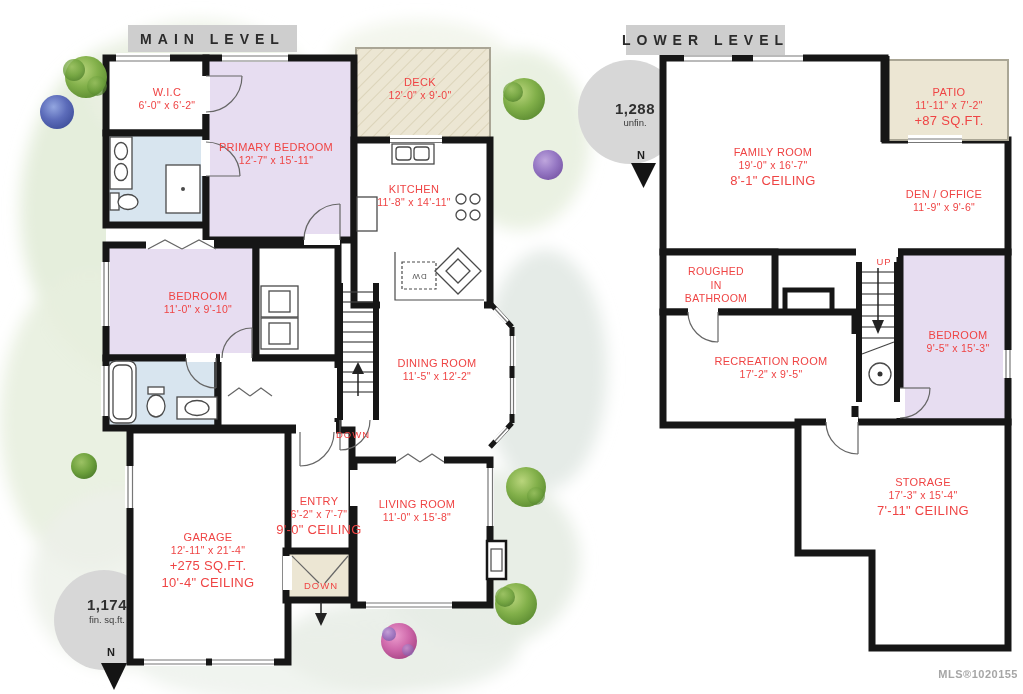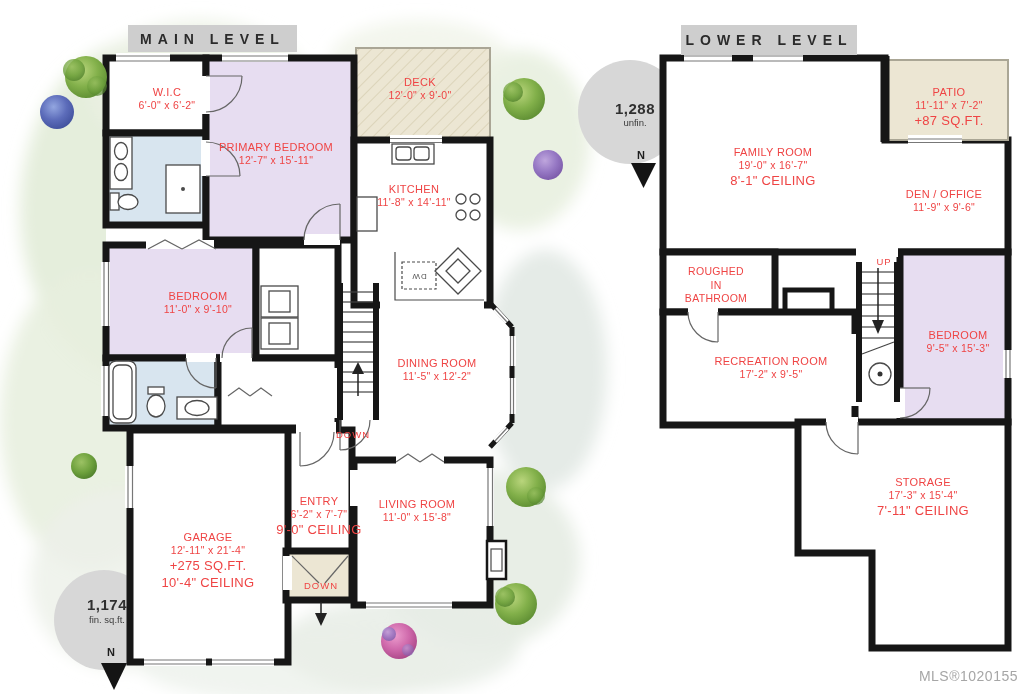--- a/index.html
+++ b/index.html
@@ -23,21 +23,21 @@
   }
   .lbl span{display:block;}
   .nm{font-size:11px;}
   .dm{font-size:10.5px;}
   .sm{font-size:13px;}
   .tiny{font-size:9.5px;letter-spacing:1px;}
   .badge-num{position:absolute;transform:translate(-50%,-50%);font-size:15px;font-weight:bold;color:#2f2f2f;letter-spacing:.5px;}
   .badge-cap{position:absolute;transform:translate(-50%,-50%);font-size:9.5px;color:#3c3c3c;}
   .badge-n{position:absolute;transform:translate(-50%,-50%);font-size:11px;font-weight:bold;color:#1d1d1d;}
   .dw{position:absolute;transform:translate(-50%,-50%) rotate(180deg);font-size:8px;color:#555;letter-spacing:1px;}
-  .mls{position:absolute;right:5px;top:668px;font-size:14px;color:#a6a6a6;letter-spacing:.5px;}
+  .mls{position:absolute;right:5px;top:668px;font-size:11px;color:#a6a6a6;letter-spacing:.5px;font-weight:bold;}
 </style>
 </head>
 <body>
 
 <div id="stage">
 
 <svg width="1023" height="694" viewBox="0 0 1023 694">
   <defs>
     <filter id="soft" x="-40%" y="-40%" width="180%" height="180%">
           <feGaussianBlur stdDeviation="8"></feGaussianBlur>
@@ -334,21 +334,21 @@
           <circle cx="389" cy="634" r="7" fill="url(#gPurp)" opacity=".8"></circle>
           <circle cx="408" cy="650" r="6" fill="url(#gPurp)" opacity=".6"></circle>
         </g>
   </g>
 
   <polygon points="101,663 127,663 114,690" fill="#141414"></polygon>
   <polygon points="631,163 656,163 643.5,188" fill="#141414"></polygon>
 </svg>
 
 <div class="banner" style="left:128px;top:25px;width:169px;height:27px">MAIN LEVEL</div>
-<div class="banner" style="left:681px;top:25px;width:176px;height:30px">LOWER LEVEL</div>
+<div class="banner" style="left:626px;top:25px;width:159px;height:30px">LOWER LEVEL</div>
 
 <div class="lbl" style="left:167px;top:99px">
   <span class="nm">W.I.C</span>
   <span class="dm">6'-0" x 6'-2"</span>
 </div>
 <div class="lbl" style="left:276px;top:154px">
   <span class="nm">PRIMARY BEDROOM</span>
   <span class="dm">12'-7" x 15'-11"</span>
 </div>
 <div class="lbl" style="left:420px;top:89px">

